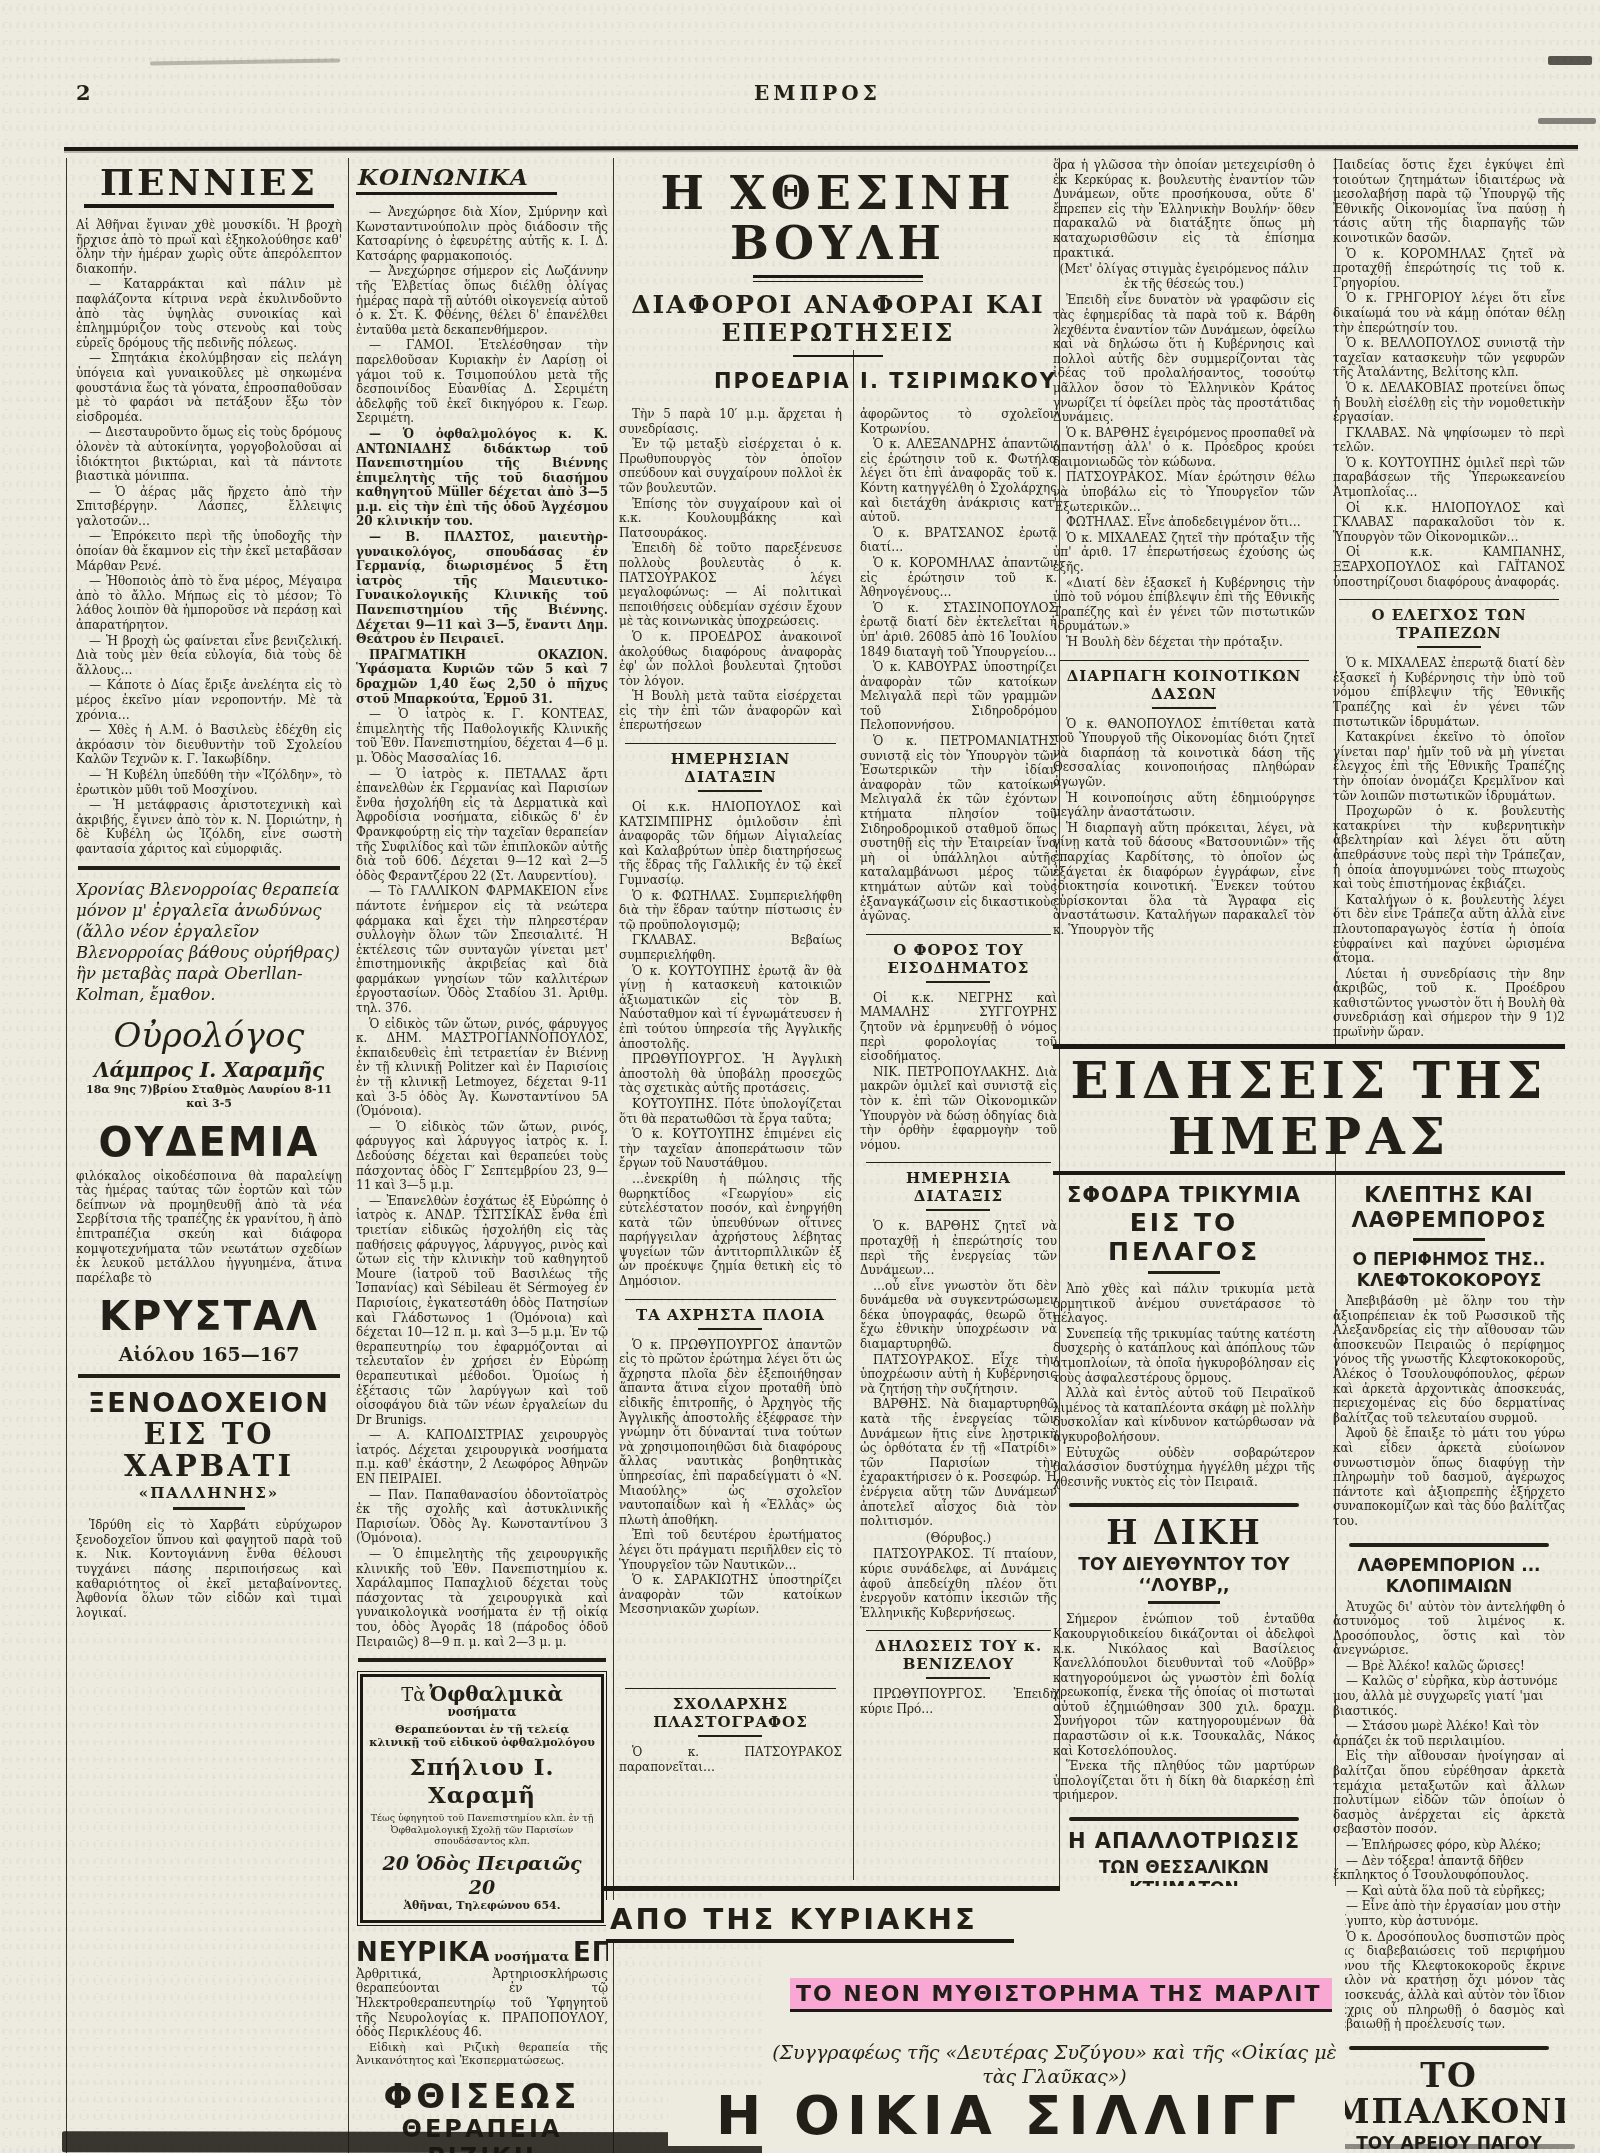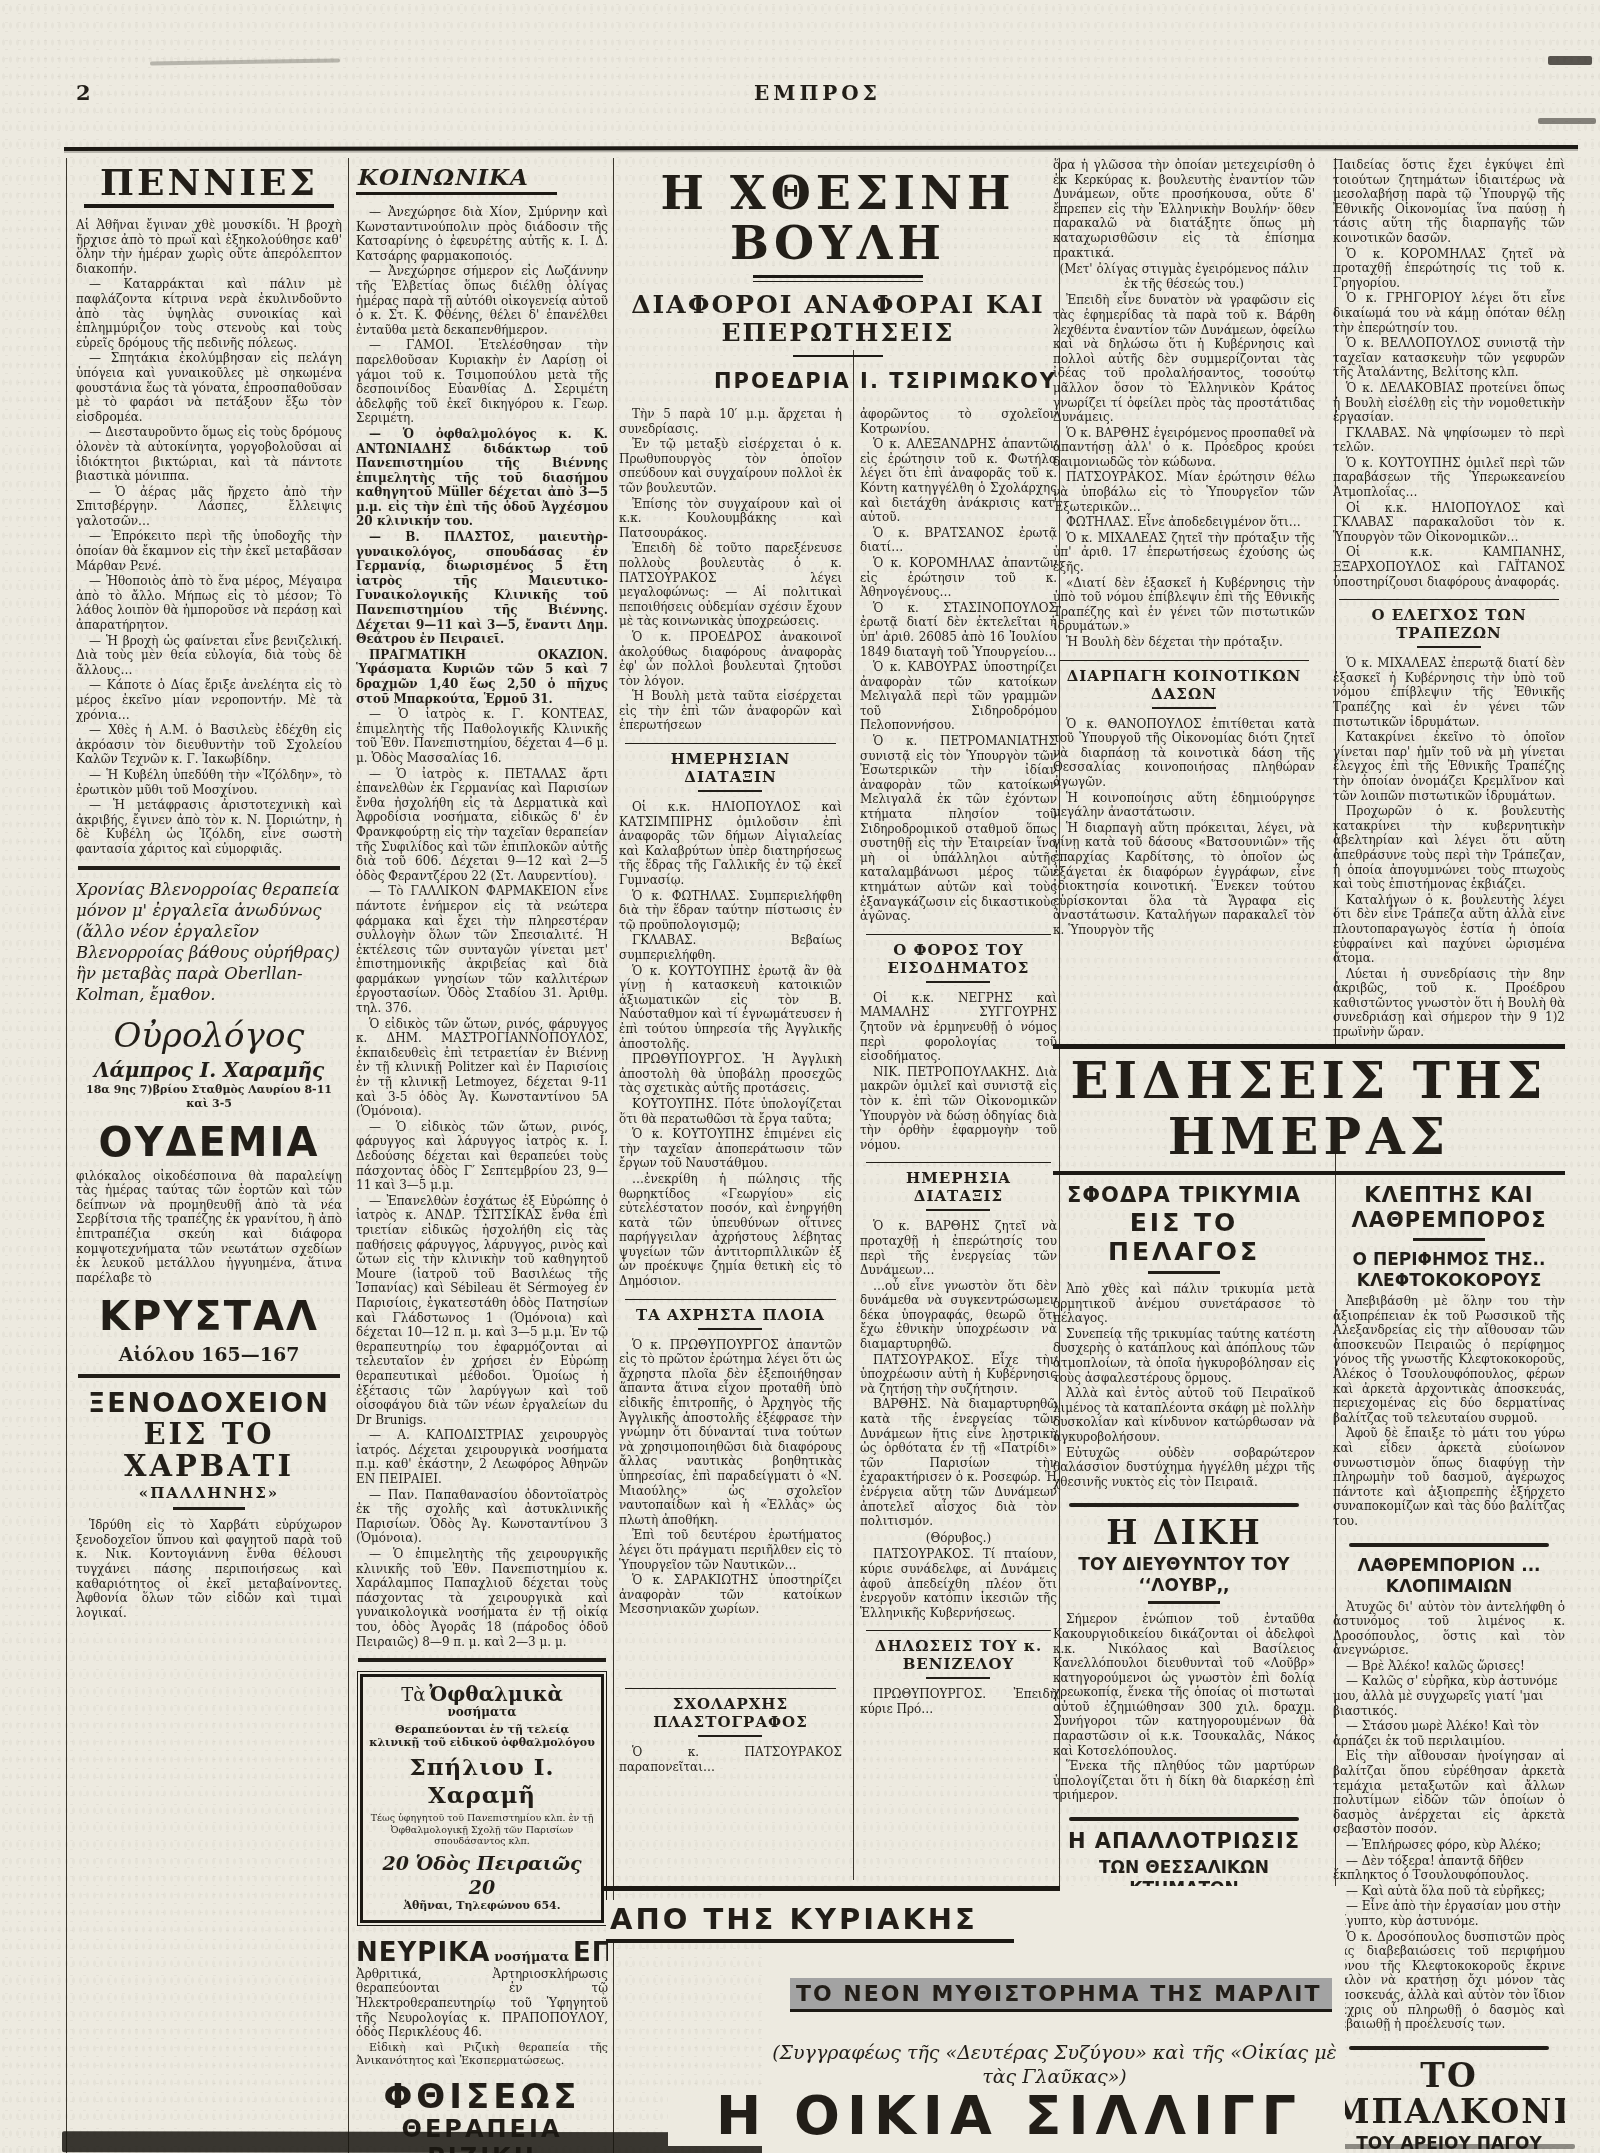--- a/index.html
+++ b/index.html
@@ -78,21 +78,21 @@
   .oph-l6{font:700 11px/13px "DejaVu Serif",serif;}
   .nevrika{text-align:center;margin-top:6px;white-space:nowrap;}
   .nv-big{font:900 26px/30px "DejaVu Sans",sans-serif;letter-spacing:1px;}
   .nv-sm{font:700 13px/15px "DejaVu Serif",serif;}
   
   #promo{left:604px;top:1886px;width:741px;height:267px;overflow:hidden;z-index:6;}
   #promo-mask{position:absolute;left:158px;top:0;right:0;bottom:0;background:#edeae0;}
   #promo-rule{position:absolute;left:0;top:0;width:456px;height:5px;background:#1c1914;}
   #promo-kicker{position:absolute;left:2px;top:14px;background:#edeae0;font:800 29px/34px "DejaVu Sans",sans-serif;
     letter-spacing:3px;border-bottom:4px solid #1c1914;padding:2px 36px 3px 4px;}
-  #promo-sub{position:absolute;left:186px;top:92px;background:#a3a3a3;font:800 22px/27px "DejaVu Sans",sans-serif;
+  #promo-sub{position:absolute;left:186px;top:92px;background:#f9a8d4;font:800 22px/27px "DejaVu Sans",sans-serif;
     letter-spacing:2px;border-bottom:3px solid #1c1914;padding:2px 10px 2px 6px;text-align:center;}
   #promo-byline{position:absolute;left:160px;right:0;top:152px;text-align:center;font-style:italic;
     font:italic 400 19px/24px "DejaVu Serif",serif;background:#edeae0;padding:2px 0;}
   #promo-title{position:absolute;left:64px;right:-6px;top:200px;text-align:center;background:#edeae0;
     font:900 54px/60px "DejaVu Sans",sans-serif;letter-spacing:7px;white-space:nowrap;}
   
   .smudge{background:#191611;opacity:.85;border-radius:2px;}
 </style>
 </head>
 <body>

